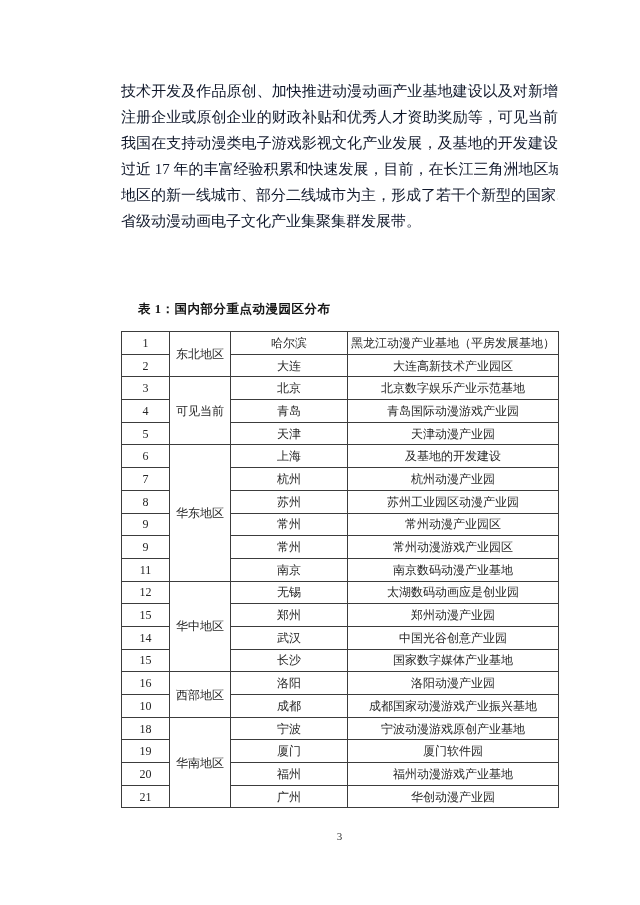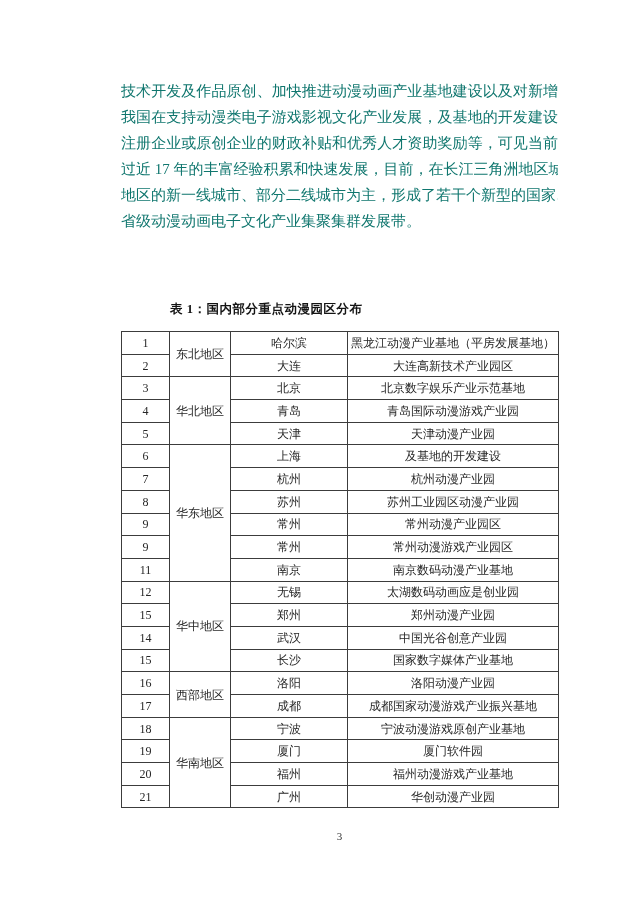--- a/index.html
+++ b/index.html
@@ -19,39 +19,38 @@
   .body-paragraph {
     position: absolute;
     left: 121px;
     top: 78px;
     width: 437px;
   }
   .pline {
     height: 26px;
     line-height: 26px;
     font-size: 15px;
-    color: #0f766e;
+    color: #0f172a;
     text-align: justify;
     text-align-last: justify;
     white-space: nowrap;
     overflow: hidden;
   }
   .pline.last {
     text-align: center;
     text-align-last: left;
   }
   .table-caption {
     position: absolute;
     left: 138px;
     top: 301px;
     font-size: 12.5px;
     font-weight: bold;
     color: #141414;
     letter-spacing: 0.5px;
-    margin-left: 32px;
   }
   .parks-table {
     position: absolute;
     left: 121px;
     top: 331px;
     border-collapse: collapse;
     table-layout: fixed;
     width: 437px;
   }
   .parks-table td {
@@ -76,22 +75,22 @@
     color: #333333;
   }
 </style>
 </head>
 <body>
 
 <div class="page">
 
   <div class="body-paragraph">
     <div class="pline">技术开发及作品原创、加快推进动漫动画产业基地建设以及对新增</div>
+    <div class="pline">注册企业或原创企业的财政补贴和优秀人才资助奖励等，可见当前</div>
     <div class="pline">我国在支持动漫类电子游戏影视文化产业发展，及基地的开发建设</div>
-    <div class="pline">注册企业或原创企业的财政补贴和优秀人才资助奖励等，可见当前</div>
     <div class="pline">过近 17 年的丰富经验积累和快速发展，目前，在长江三角洲地区城</div>
     <div class="pline">地区的新一线城市、部分二线城市为主，形成了若干个新型的国家、</div>
     <div class="pline last">省级动漫动画电子文化产业集聚集群发展带。</div>
   </div>
 
   <div class="table-caption">表 1：国内部分重点动漫园区分布</div>
 
   <table class="parks-table">
     <colgroup>
       <col style="width:48px">
@@ -106,21 +105,21 @@
           <td>哈尔滨</td>
           <td>黑龙江动漫产业基地（平房发展基地）</td>
         </tr>
         <tr>
           <td>2</td>
           <td>大连</td>
           <td>大连高新技术产业园区</td>
         </tr>
         <tr>
           <td>3</td>
-          <td rowspan="3">华北地区</td>
+          <td rowspan="3">可见当前</td>
           <td>北京</td>
           <td>北京数字娱乐产业示范基地</td>
         </tr>
         <tr>
           <td>4</td>
           <td>青岛</td>
           <td>青岛国际动漫游戏产业园</td>
         </tr>
         <tr>
           <td>5</td>
@@ -179,21 +178,21 @@
           <td>长沙</td>
           <td>国家数字媒体产业基地</td>
         </tr>
         <tr>
           <td>16</td>
           <td rowspan="2">西部地区</td>
           <td>洛阳</td>
           <td>洛阳动漫产业园</td>
         </tr>
         <tr>
-          <td>17</td>
+          <td>10</td>
           <td>成都</td>
           <td>成都国家动漫游戏产业振兴基地</td>
         </tr>
         <tr>
           <td>18</td>
           <td rowspan="4">华南地区</td>
           <td>宁波</td>
           <td>宁波动漫游戏原创产业基地</td>
         </tr>
         <tr>

